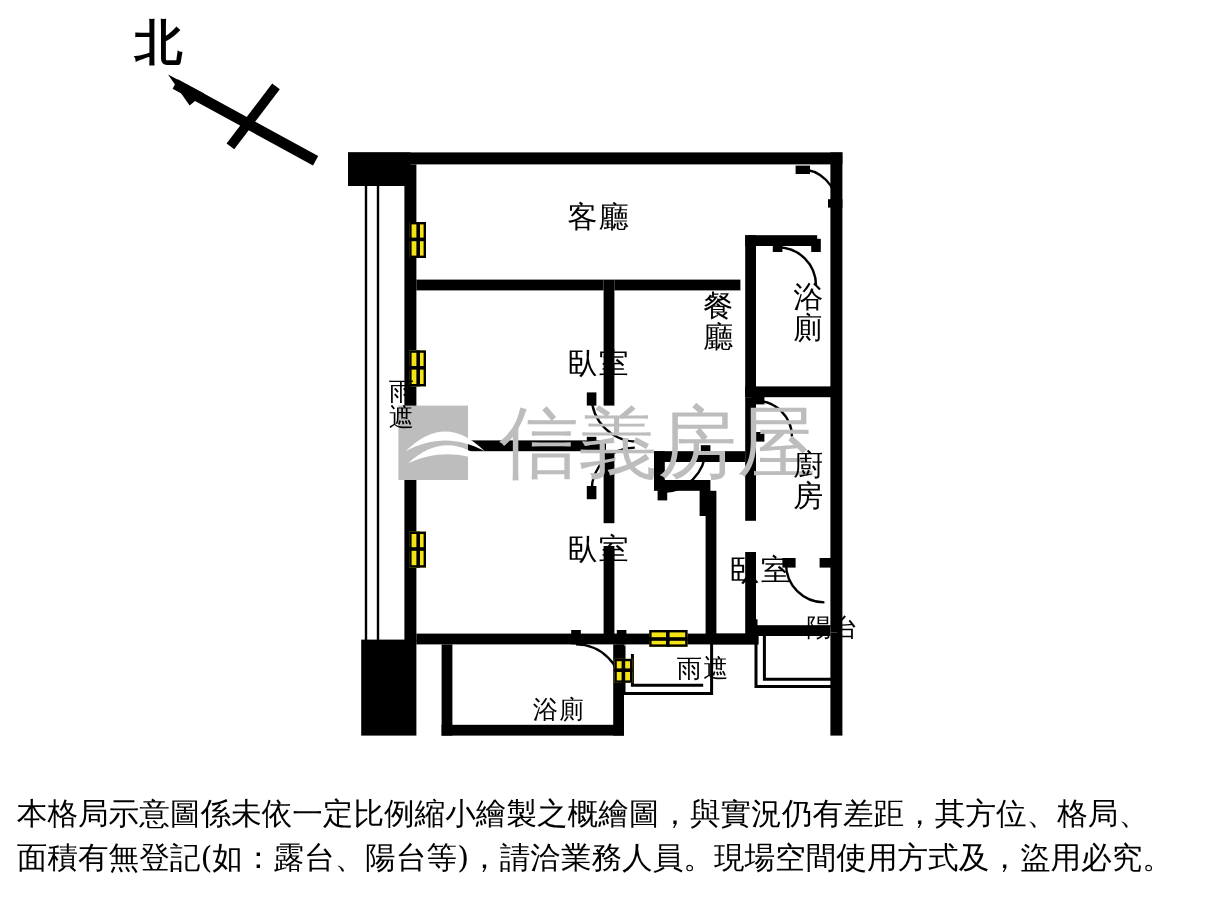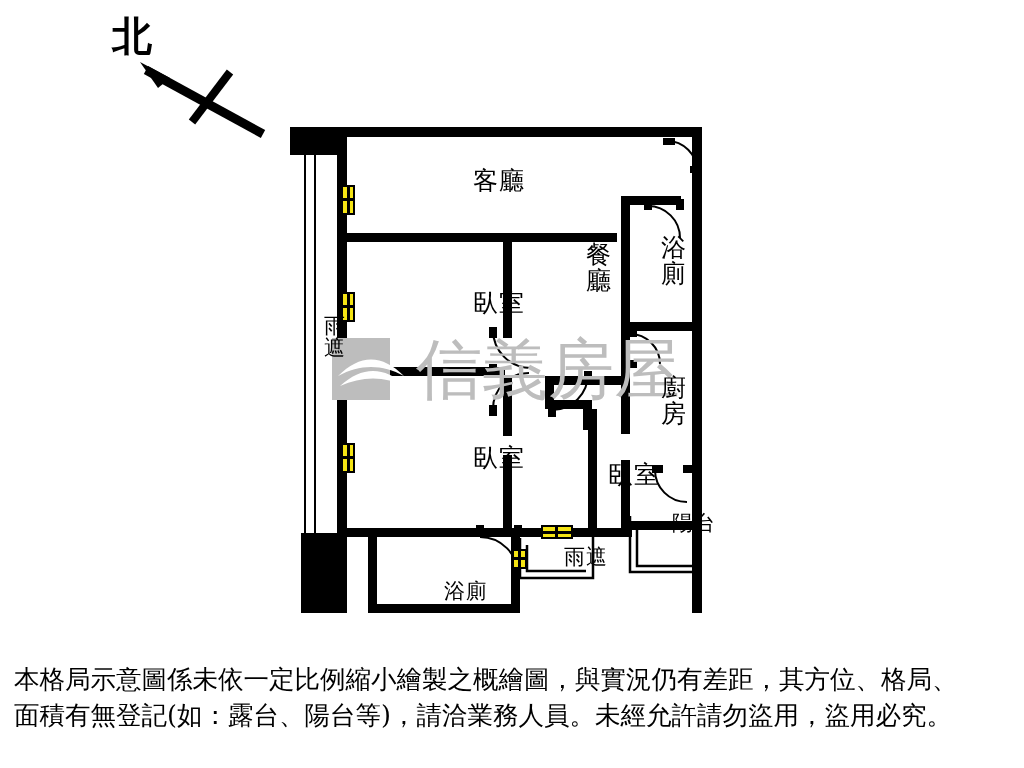--- a/index.html
+++ b/index.html
@@ -254,16 +254,16 @@
 房</div>
       <div class="room-label small" style="left: 646px; top: 512px; width: 70px;">陽台</div>
       <div class="room-label small" style="left: 418px; top: 580px; width: 70px;">浴廁</div>
       <div class="room-label small" style="left: 320px; top: 315px; width: 26px;">雨
 遮</div>
       <div class="room-label small" style="left: 530px; top: 546px; width: 62px; margin-left: 16px;">雨遮</div>
     </div>
 
   <div class="disclaimer">
     <div>本格局示意圖係未依一定比例縮小繪製之概繪圖，與實況仍有差距，其方位、格局、</div>
-    <div>面積有無登記(如：露台、陽台等)，請洽業務人員。未經允許請勿盜用，盜用必究。</div>
+    <div>面積有無登記(如：露台、陽台等)，請洽業務人員。現場空間使用方式及，盜用必究。</div>
   </div>
 
 </div>
 
 </body></html>

